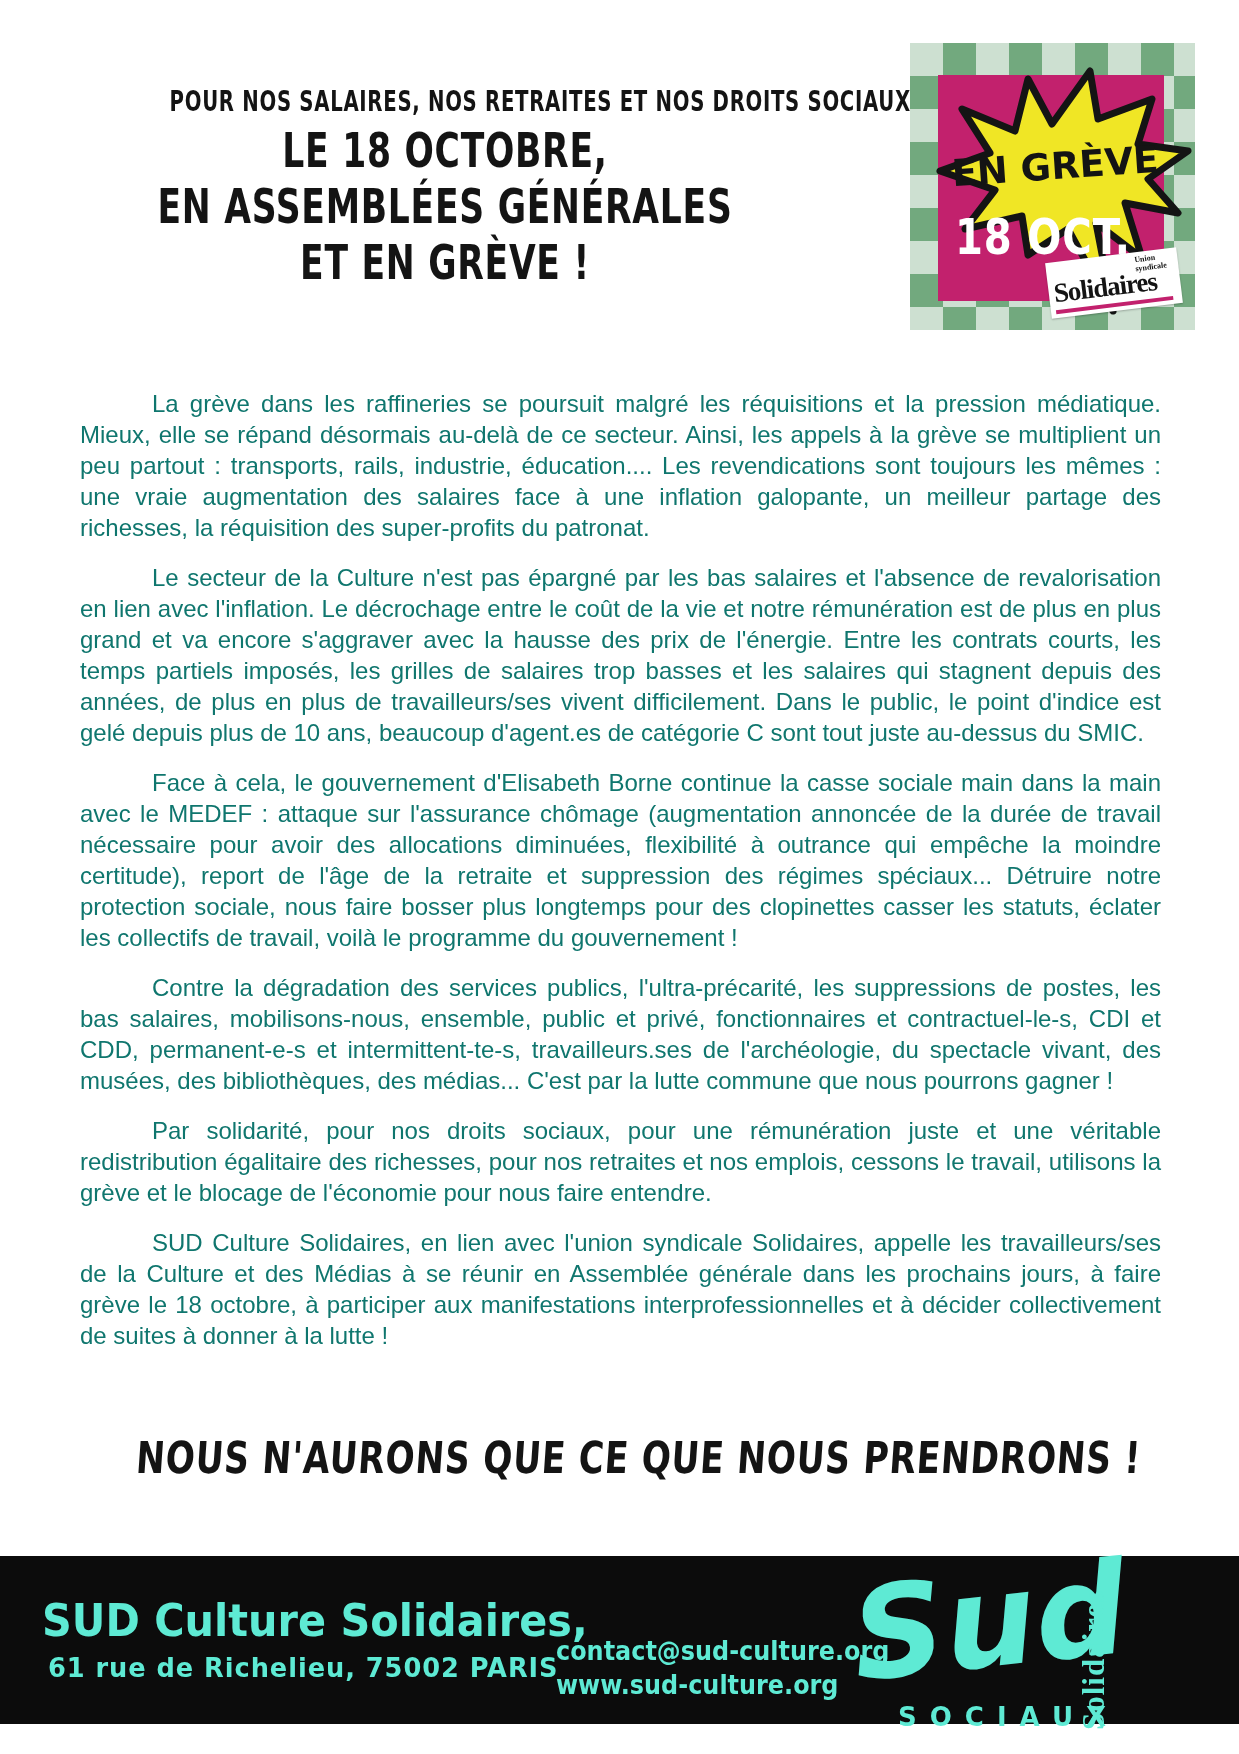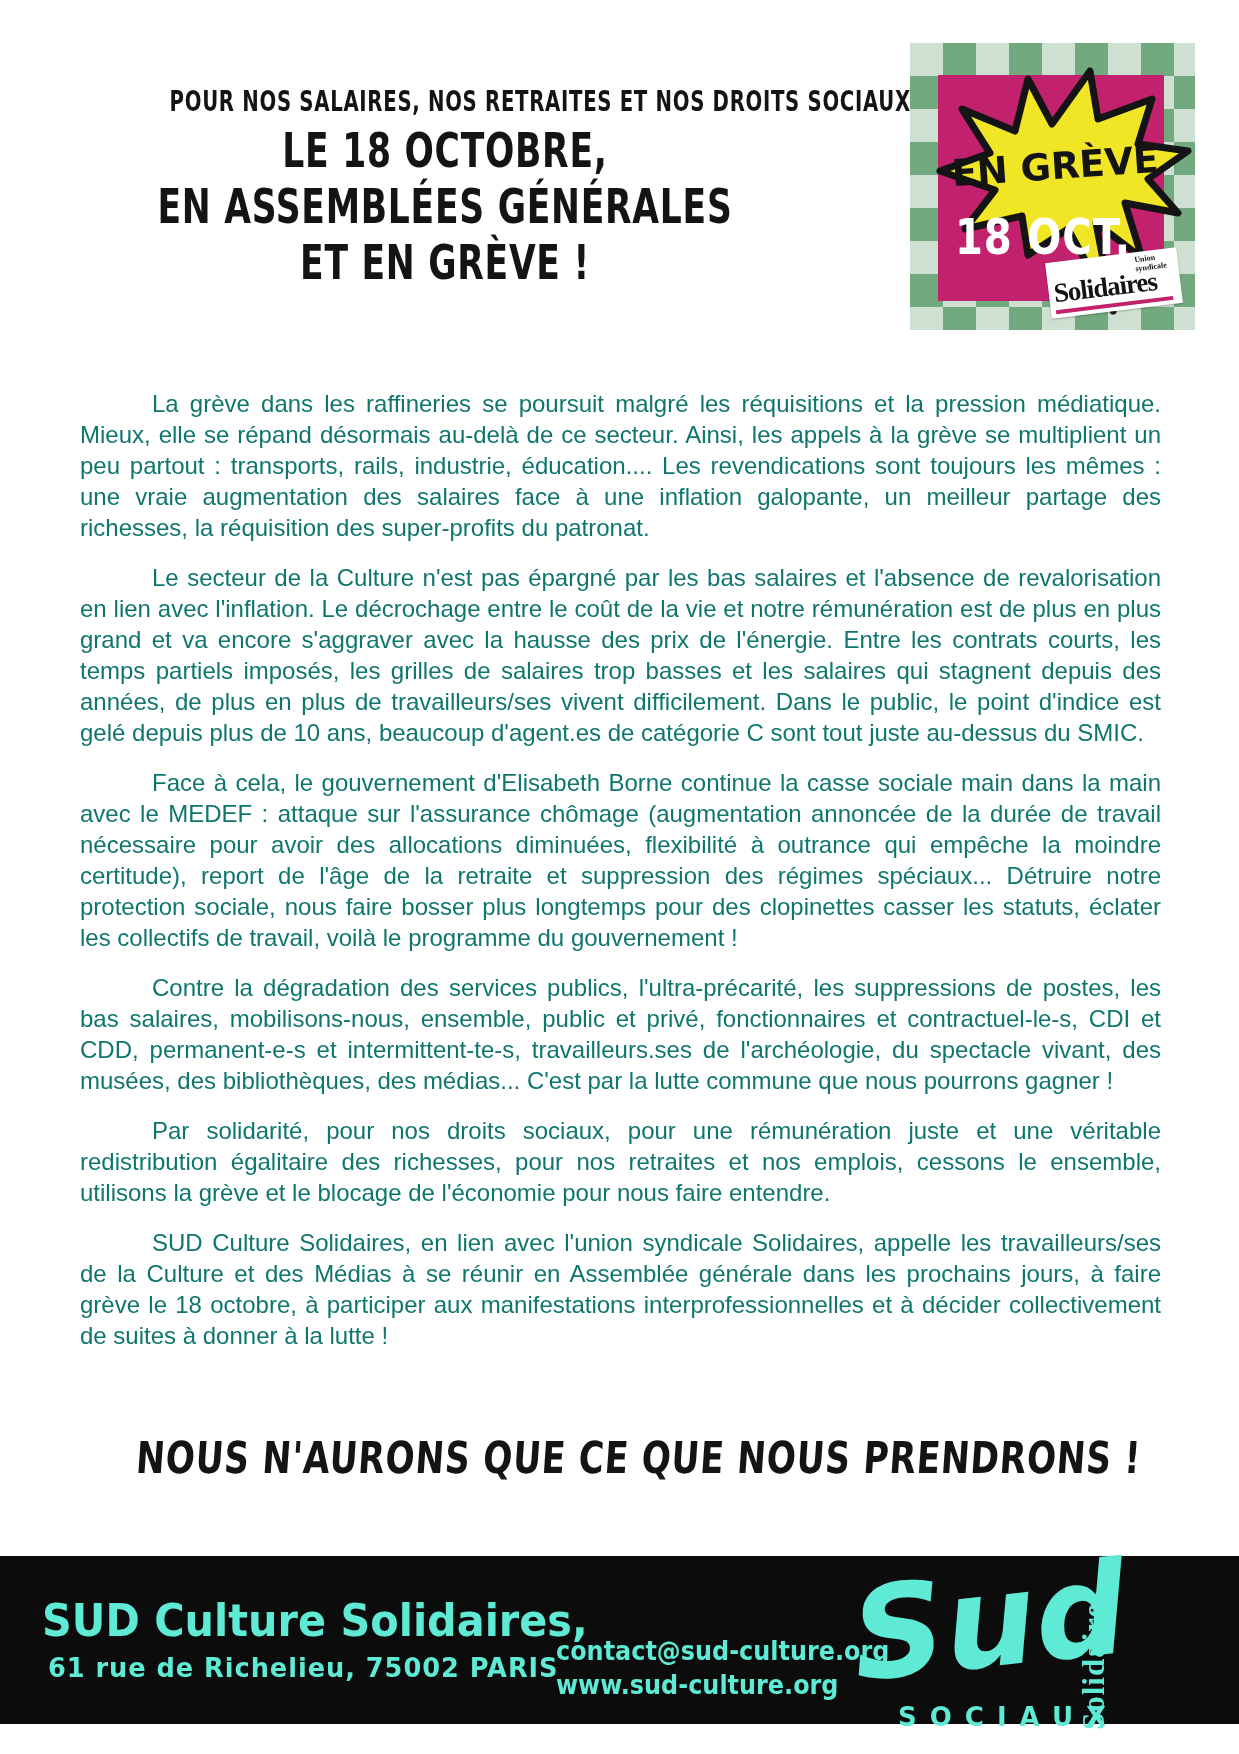--- a/index.html
+++ b/index.html
@@ -136,21 +136,21 @@
       <div class="label-main">Solidaires</div>
       <div class="label-bar"></div>
     </div>
   </div>
 
   <div class="content">
     <p>La grève dans les raffineries se poursuit malgré les réquisitions et la pression médiatique. Mieux, elle se répand désormais au-delà de ce secteur. Ainsi, les appels à la grève se multiplient un peu partout : transports, rails, industrie, éducation.... Les revendications sont toujours les mêmes : une vraie augmentation des salaires face à une inflation galopante, un meilleur partage des richesses, la réquisition des super-profits du patronat.</p>
     <p>Le secteur de la Culture n'est pas épargné par les bas salaires et l'absence de revalorisation en lien avec l'inflation. Le décrochage entre le coût de la vie et notre rémunération est de plus en plus grand et va encore s'aggraver avec la hausse des prix de l'énergie. Entre les contrats courts, les temps partiels imposés, les grilles de salaires trop basses et les salaires qui stagnent depuis des années, de plus en plus de travailleurs/ses vivent difficilement. Dans le public, le point d'indice est gelé depuis plus de 10 ans, beaucoup d'agent.es de catégorie C sont tout juste au-dessus du SMIC.</p>
     <p>Face à cela, le gouvernement d'Elisabeth Borne continue la casse sociale main dans la main avec le MEDEF : attaque sur l'assurance chômage (augmentation annoncée de la durée de travail nécessaire pour avoir des allocations diminuées, flexibilité à outrance qui empêche la moindre certitude), report de l'âge de la retraite et suppression des régimes spéciaux... Détruire notre protection sociale, nous faire bosser plus longtemps pour des clopinettes casser les statuts, éclater les collectifs de travail, voilà le programme du gouvernement !</p>
     <p>Contre la dégradation des services publics, l'ultra-précarité, les suppressions de postes, les bas salaires, mobilisons-nous, ensemble, public et privé, fonctionnaires et contractuel-le-s, CDI et CDD, permanent-e-s et intermittent-te-s, travailleurs.ses de l'archéologie, du spectacle vivant, des musées, des bibliothèques, des médias... C'est par la lutte commune que nous pourrons gagner !</p>
-    <p>Par solidarité, pour nos droits sociaux, pour une rémunération juste et une véritable redistribution égalitaire des richesses, pour nos retraites et nos emplois, cessons le ensemble, utilisons la grève et le blocage de l'économie pour nous faire entendre.</p>
+    <p>Par solidarité, pour nos droits sociaux, pour une rémunération juste et une véritable redistribution égalitaire des richesses, pour nos retraites et nos emplois, cessons le travail, utilisons la grève et le blocage de l'économie pour nous faire entendre.</p>
     <p>SUD Culture Solidaires, en lien avec l'union syndicale Solidaires, appelle les travailleurs/ses de la Culture et des Médias à se réunir en Assemblée générale dans les prochains jours, à faire grève le 18 octobre, à participer aux manifestations interprofessionnelles et à décider collectivement de suites à donner à la lutte !</p>
   </div>
 
   <div class="slogan">NOUS N'AURONS QUE CE QUE NOUS PRENDRONS !</div>
 
   <div class="footer">
     <div class="footer-org">SUD Culture Solidaires,</div>
     <div class="footer-address">61 rue de Richelieu, 75002 PARIS</div>
     <div class="footer-email">contact@sud-culture.org</div>
     <div class="footer-web">www.sud-culture.org</div>

